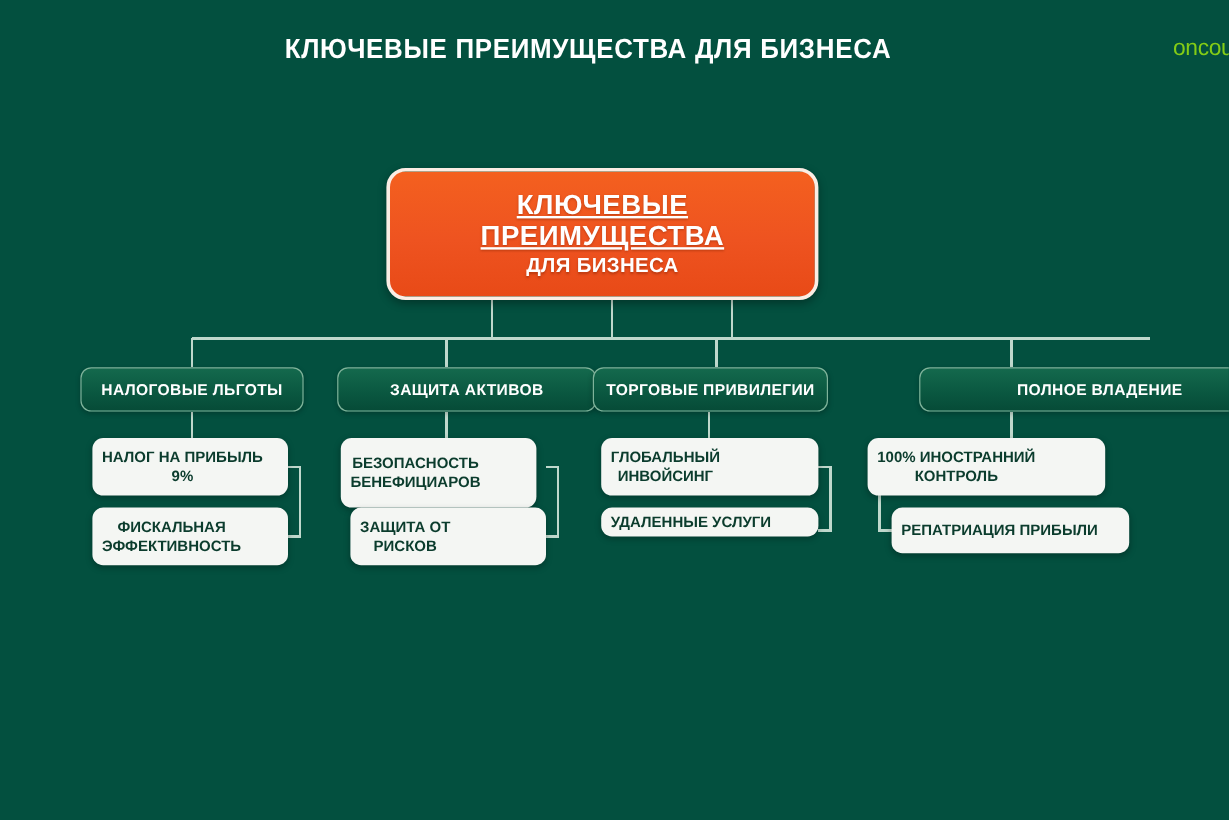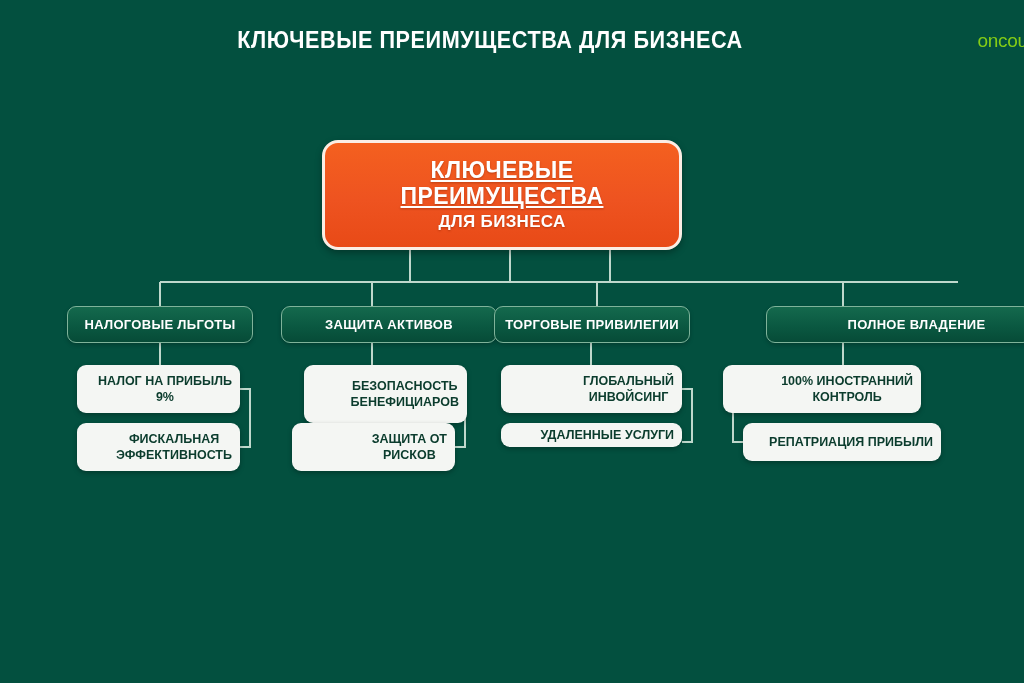--- a/index.html
+++ b/index.html
@@ -121,21 +121,21 @@
   }
 
   
   .leaf-node {
     position: absolute;
     box-sizing: border-box;
     background: #F4F6F3;
     border-radius: 9px;
     display: flex;
     align-items: center;
-    justify-content: flex-end;
+    justify-content: flex-start;
     text-align: center;
     color: #0B3C2D;
     font-size: 12.5px;
     font-weight: bold;
     line-height: 16px;
     padding: 2px 8px;
     box-shadow: 0 2px 5px rgba(0,0,0,0.28);
   }
   .leaf-node .pct {
     font-weight: bold;
@@ -201,21 +201,21 @@
     </div>
   </div>
 
   <div class="leaf-node" style="left:77px; top:423px; width:163px; height:48px;">
     <div>
       <span>ФИСКАЛЬНАЯ</span><br>
       <span>ЭФФЕКТИВНОСТЬ</span>
     </div>
   </div>
 
-  <div class="leaf-node" style="left:304px; top:365px; width:163px; height:58px;">
+  <div class="leaf-node" style="left:284px; top:365px; width:163px; height:58px;">
     <div>
       <span>БЕЗОПАСНОСТЬ</span><br>
       <span>БЕНЕФИЦИАРОВ</span>
     </div>
   </div>
 
   <div class="leaf-node" style="left:292px; top:423px; width:163px; height:48px;">
     <div>
       <span>ЗАЩИТА ОТ</span><br>
       <span>РИСКОВ</span>

